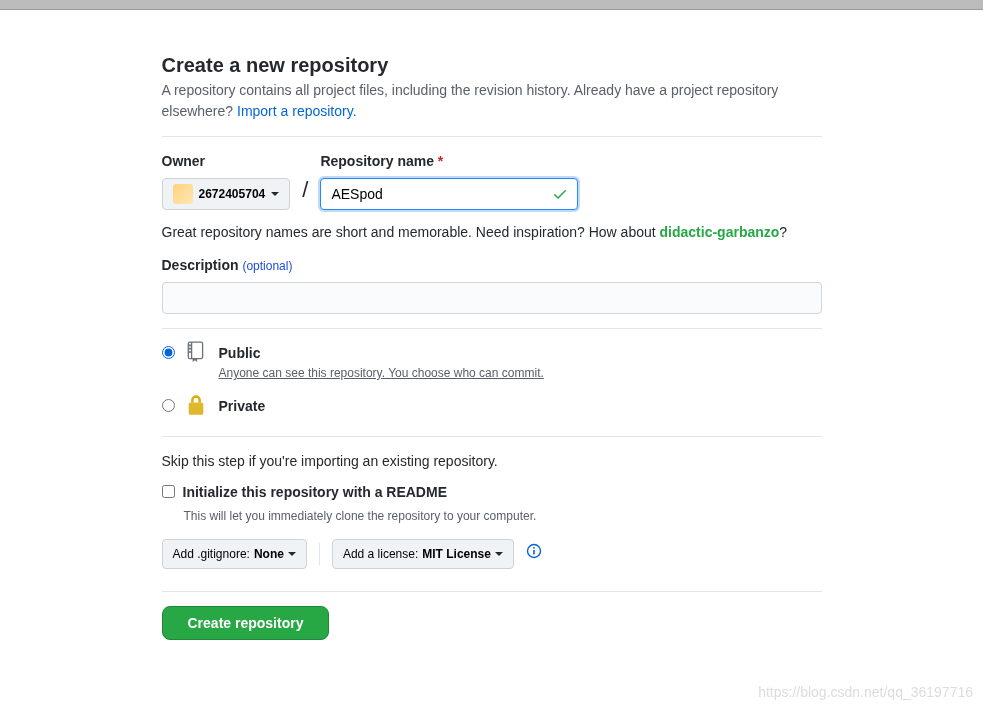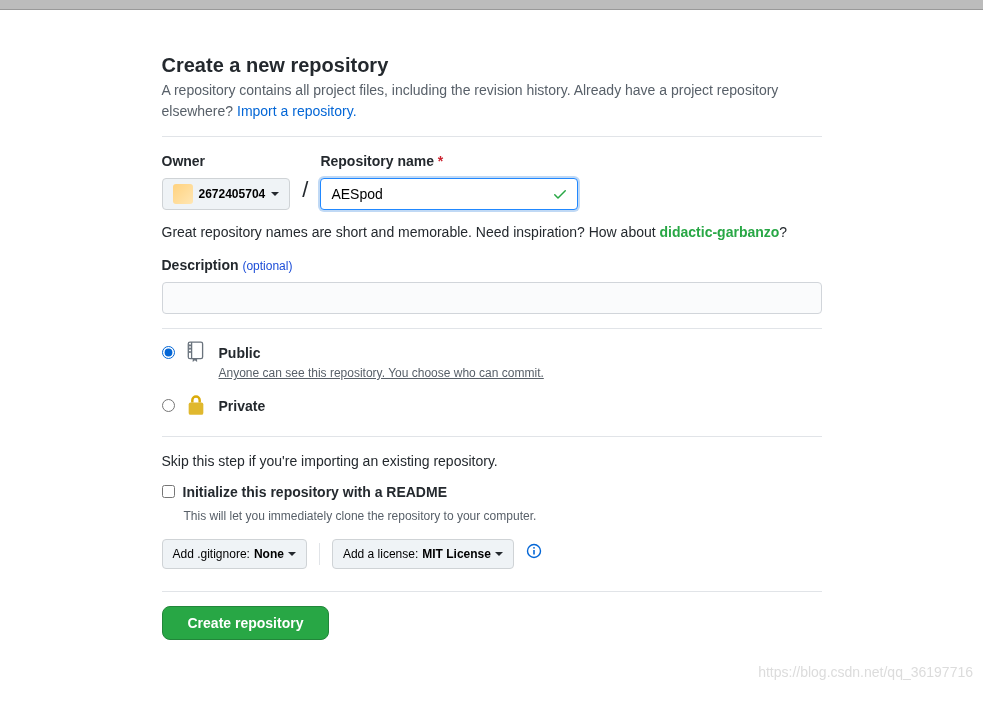--- a/index.html
+++ b/index.html
@@ -158,21 +158,21 @@
       border: 1px solid #22863a;
       border-radius: 8px;
       padding: 8px 25px;
       font-weight: 600;
       font-size: 14px;
       cursor: pointer;
     }
     .watermark {
       position: fixed;
       right: 10px;
-      bottom: 22px;
+      bottom: 2px;
       color: #dcdcdc;
       font-size: 14px;
       pointer-events: none;
     }
   </style>
 </head>
 <body>
 
 <div class="topbar"></div>
 

